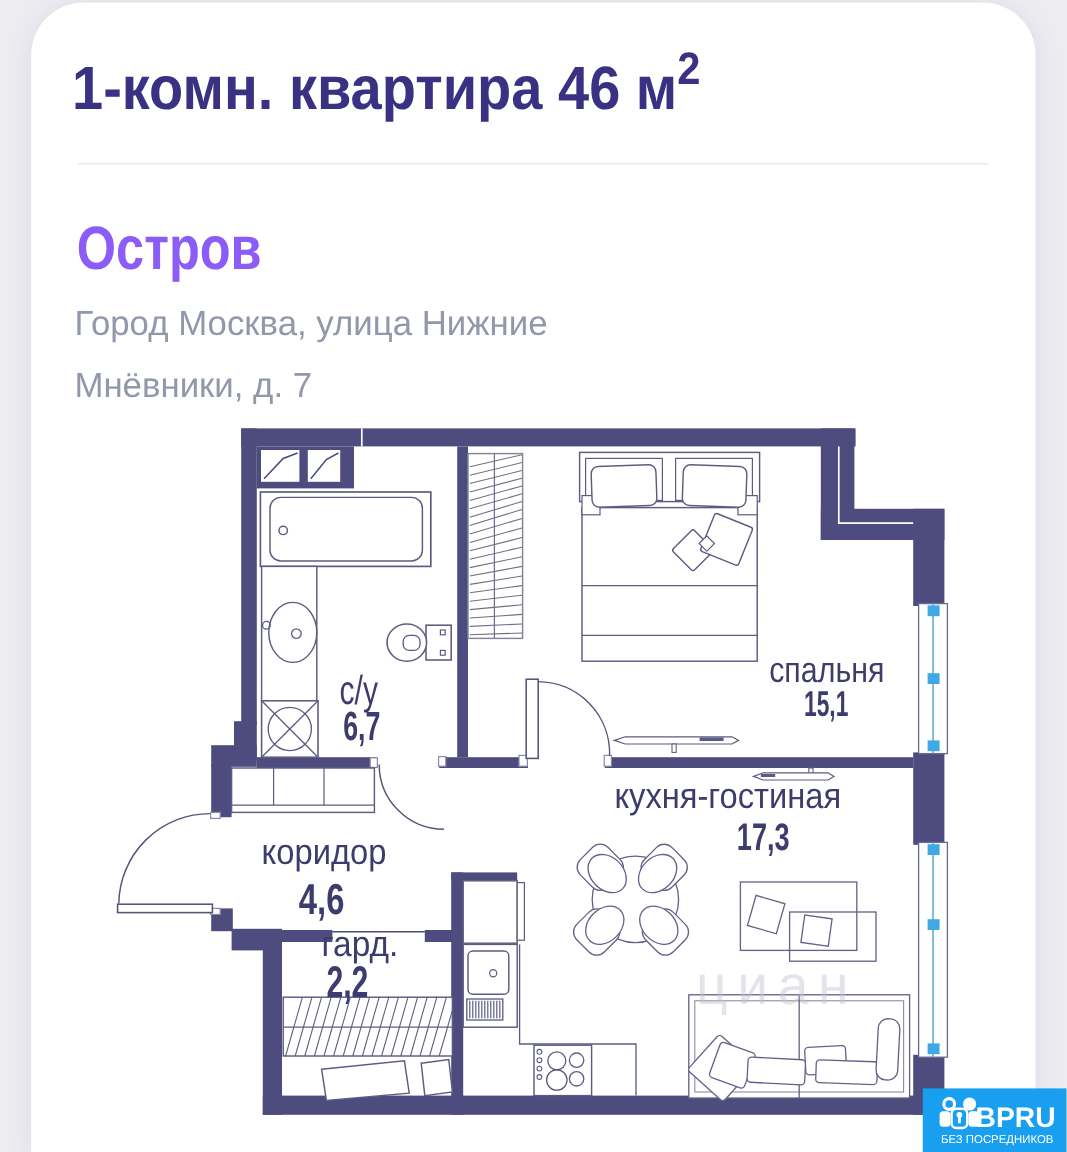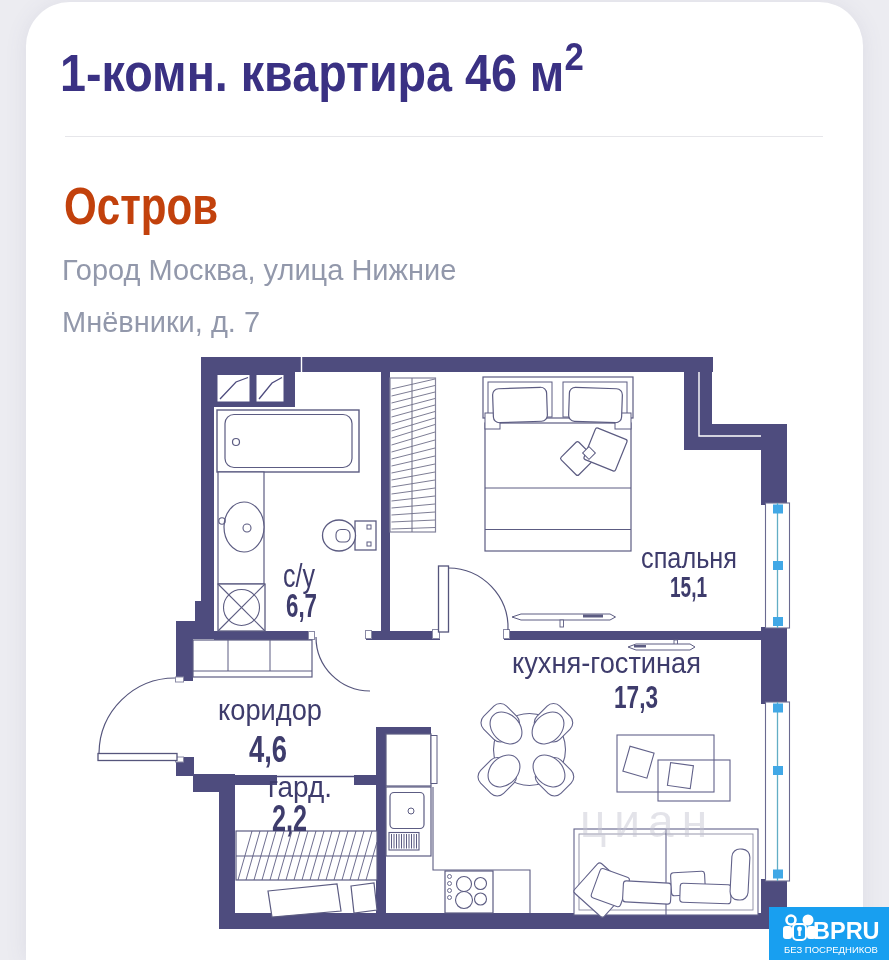--- a/index.html
+++ b/index.html
@@ -4,21 +4,21 @@
 <style>
   html,body{margin:0;padding:0;}
   body{width:889px;height:960px;background:#ececf1;position:relative;overflow:hidden;
        font-family:"Liberation Sans", sans-serif;}
   .card{position:absolute;left:26px;top:2px;width:837px;height:958px;background:#ffffff;
         border-radius:44px 44px 0 0;box-shadow:0 2px 22px rgba(90,90,130,0.10);}
   .title{position:absolute;left:60px;top:48px;font-size:51px;font-weight:bold;color:#3a3183;white-space:nowrap;line-height:51px;}
   .sx{display:inline-block;transform:scaleX(0.915);transform-origin:0 50%;}
   .sup{font-size:38px;position:relative;top:-21px;letter-spacing:2px;}
   .divider{position:absolute;left:65px;top:136px;width:758px;height:1px;background:#e6e6ea;}
-  .h2{position:absolute;left:64px;top:182px;font-size:51px;font-weight:bold;color:#c2410c;line-height:50px;}
+  .h2{position:absolute;left:64px;top:182px;font-size:51px;font-weight:bold;color:#8b5cf6;line-height:50px;}
   .h2 .sx2{display:inline-block;transform:scaleX(0.825);transform-origin:0 50%;}
   .addr{position:absolute;left:62px;top:244px;font-size:29px;color:#9298ab;line-height:52px;white-space:nowrap;}
   svg{position:absolute;left:0;top:0;}
 </style>
 </head>
 <body>
 
 <div class="card"></div>
 
 <div class="title"><span class="sx">1-комн. квартира 46 м<span class="sup">2</span></span></div>

